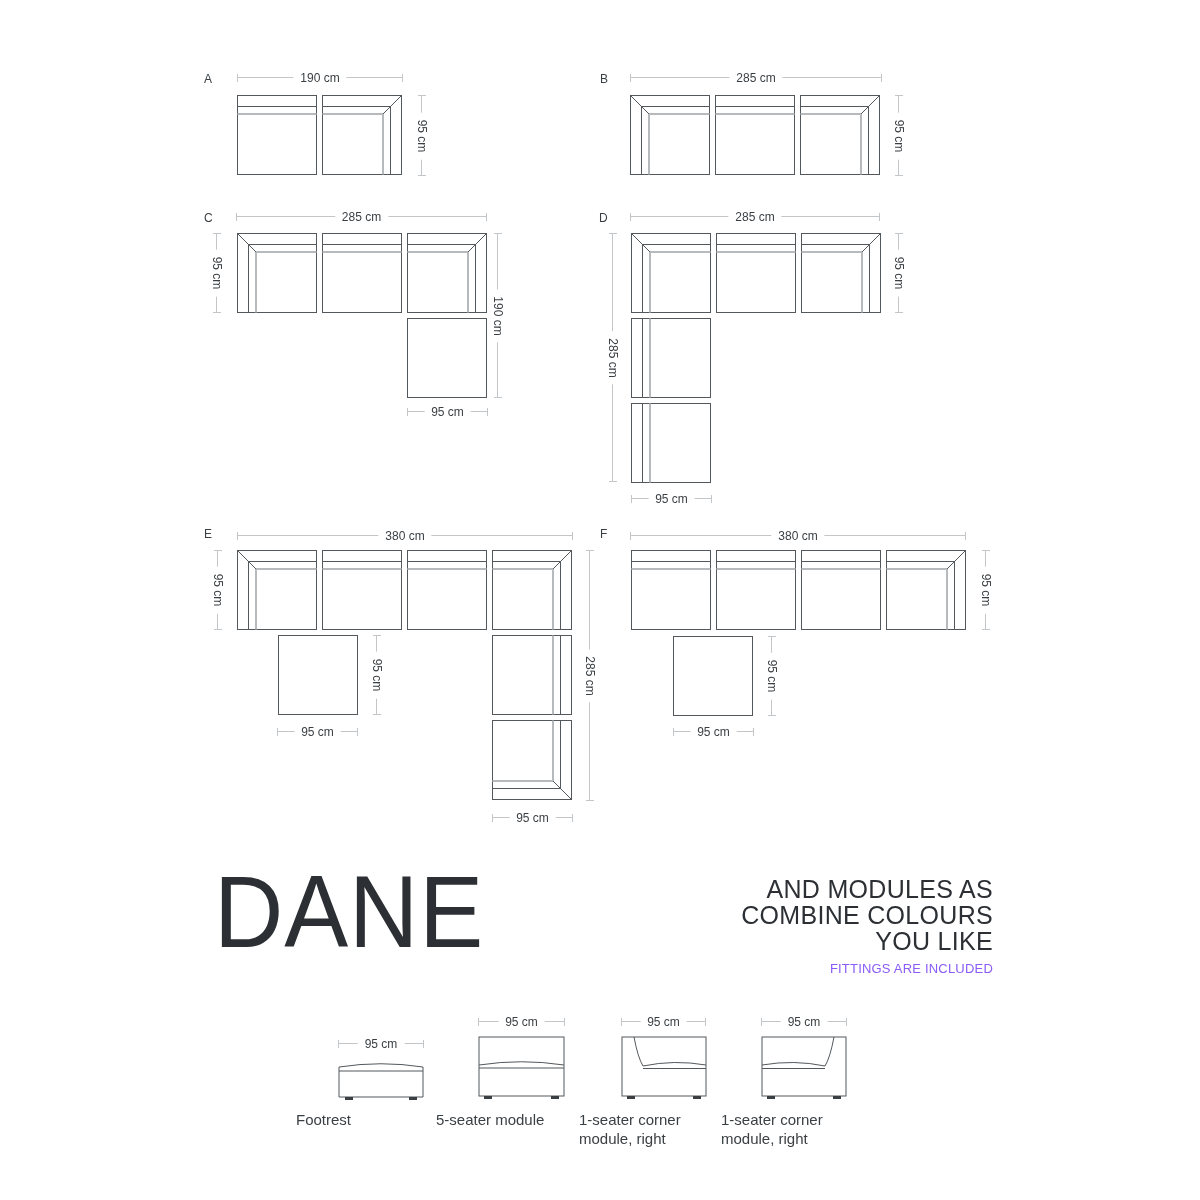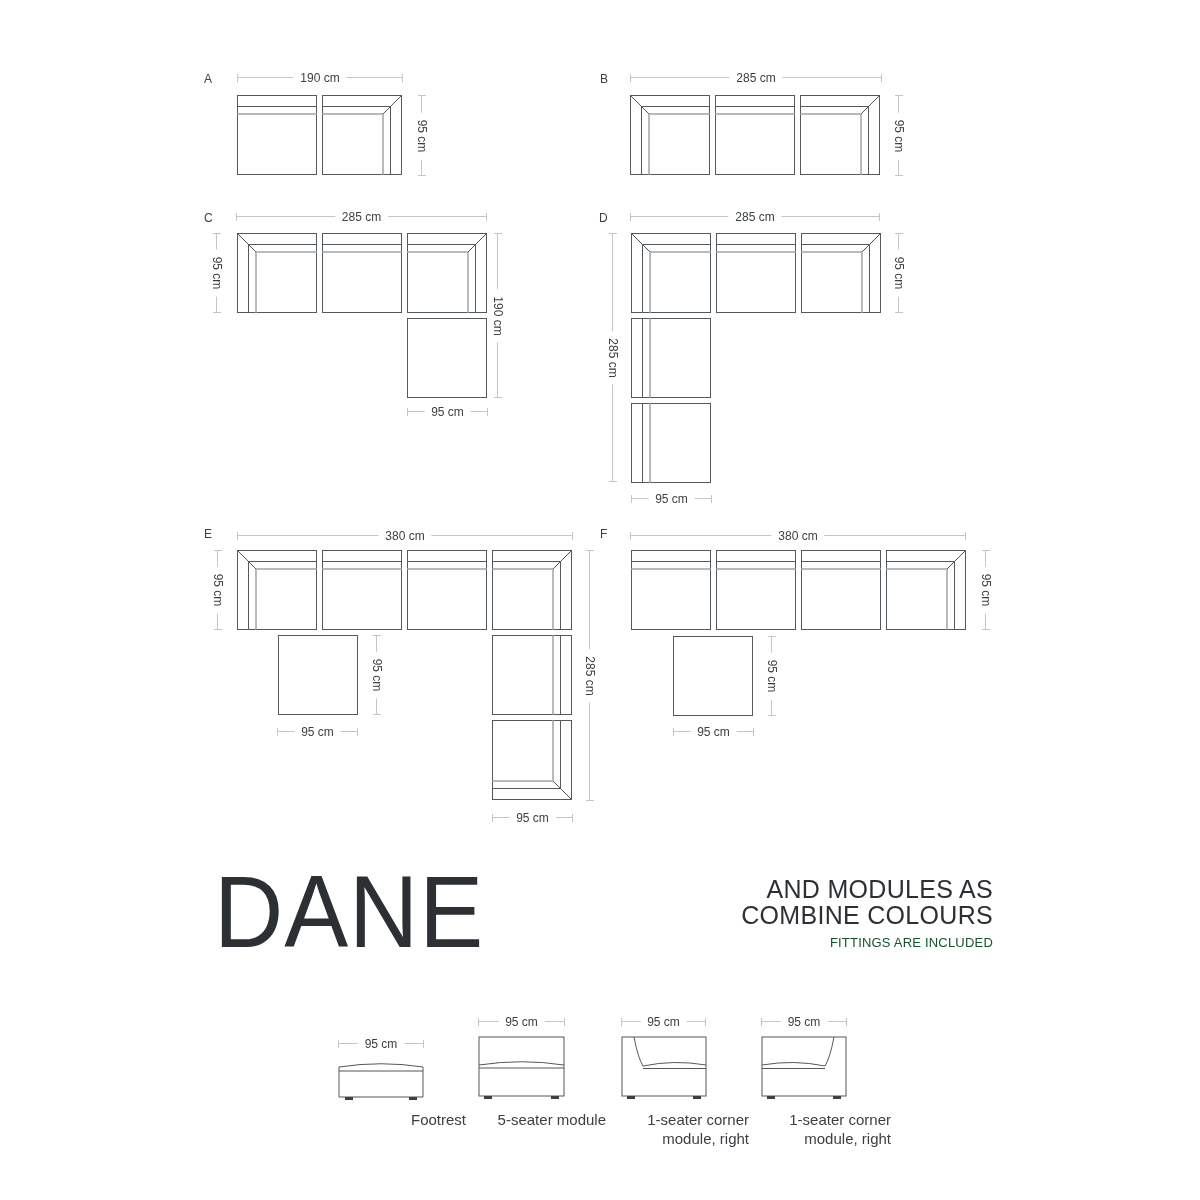--- a/index.html
+++ b/index.html
@@ -24,23 +24,23 @@
   .vdim .tick{position:absolute;left:4px;height:1px;width:8px;background:#c3c6c8;}
   .vdim .tick.t1{top:0;}
   .vdim .tick.t2{bottom:0;}
   .vdim .dlabel{position:absolute;left:7.5px;top:50%;transform:translate(-50%,-50%) rotate(90deg);
     background:#fff;padding:0 7px;font-size:12px;white-space:nowrap;color:#3a3f43;}
   
   .brand{position:absolute;left:214px;top:862px;font-size:102px;line-height:100px;
     color:#2c3034;letter-spacing:1px;transform:scaleX(.94);transform-origin:left top;}
   .tagline{position:absolute;right:207px;top:876px;text-align:right;color:#2c3034;
     font-size:25px;line-height:26px;letter-spacing:.3px;}
-  .tagnote{font-size:13px;line-height:15px;margin-top:7px;letter-spacing:.2px;color:#14532d;}
+  .tagnote{font-size:13px;line-height:15px;margin-top:7px;letter-spacing:.2px;color:#8b5cf6;}
   
-  .mlabel{position:absolute;width:170px;text-align:right;font-size:15px;line-height:19px;color:#3a3f43;}
+  .mlabel{position:absolute;width:170px;text-align:left;font-size:15px;line-height:19px;color:#3a3f43;}
 </style>
 </head>
 <body>
 
 <div class="canvas">
 
   <svg width="0" height="0" aria-hidden="true">
     <defs></defs>
     <g id="sym-seat-top">
       <rect x="0.5" y="0.5" width="79" height="79" class="dk"></rect>
@@ -301,20 +301,21 @@
         <div class="tick t1"></div>
         <div class="tick t2"></div>
       <span class="dlabel">95 cm</span>
     </div>
   </div>
 
   <div class="brand">DANE</div>
   <div class="tagline">
     <div>AND MODULES AS</div>
     <div>COMBINE COLOURS</div>
+    <div>YOU LIKE</div>
     <div class="tagnote">FITTINGS ARE INCLUDED</div>
   </div>
 
   <div>
 
     <div>
       <div class="hdim" style="left:338px;top:1036px;width:86px;">
         <div class="dline"></div>
           <div class="tick t1"></div>
           <div class="tick t2"></div>

